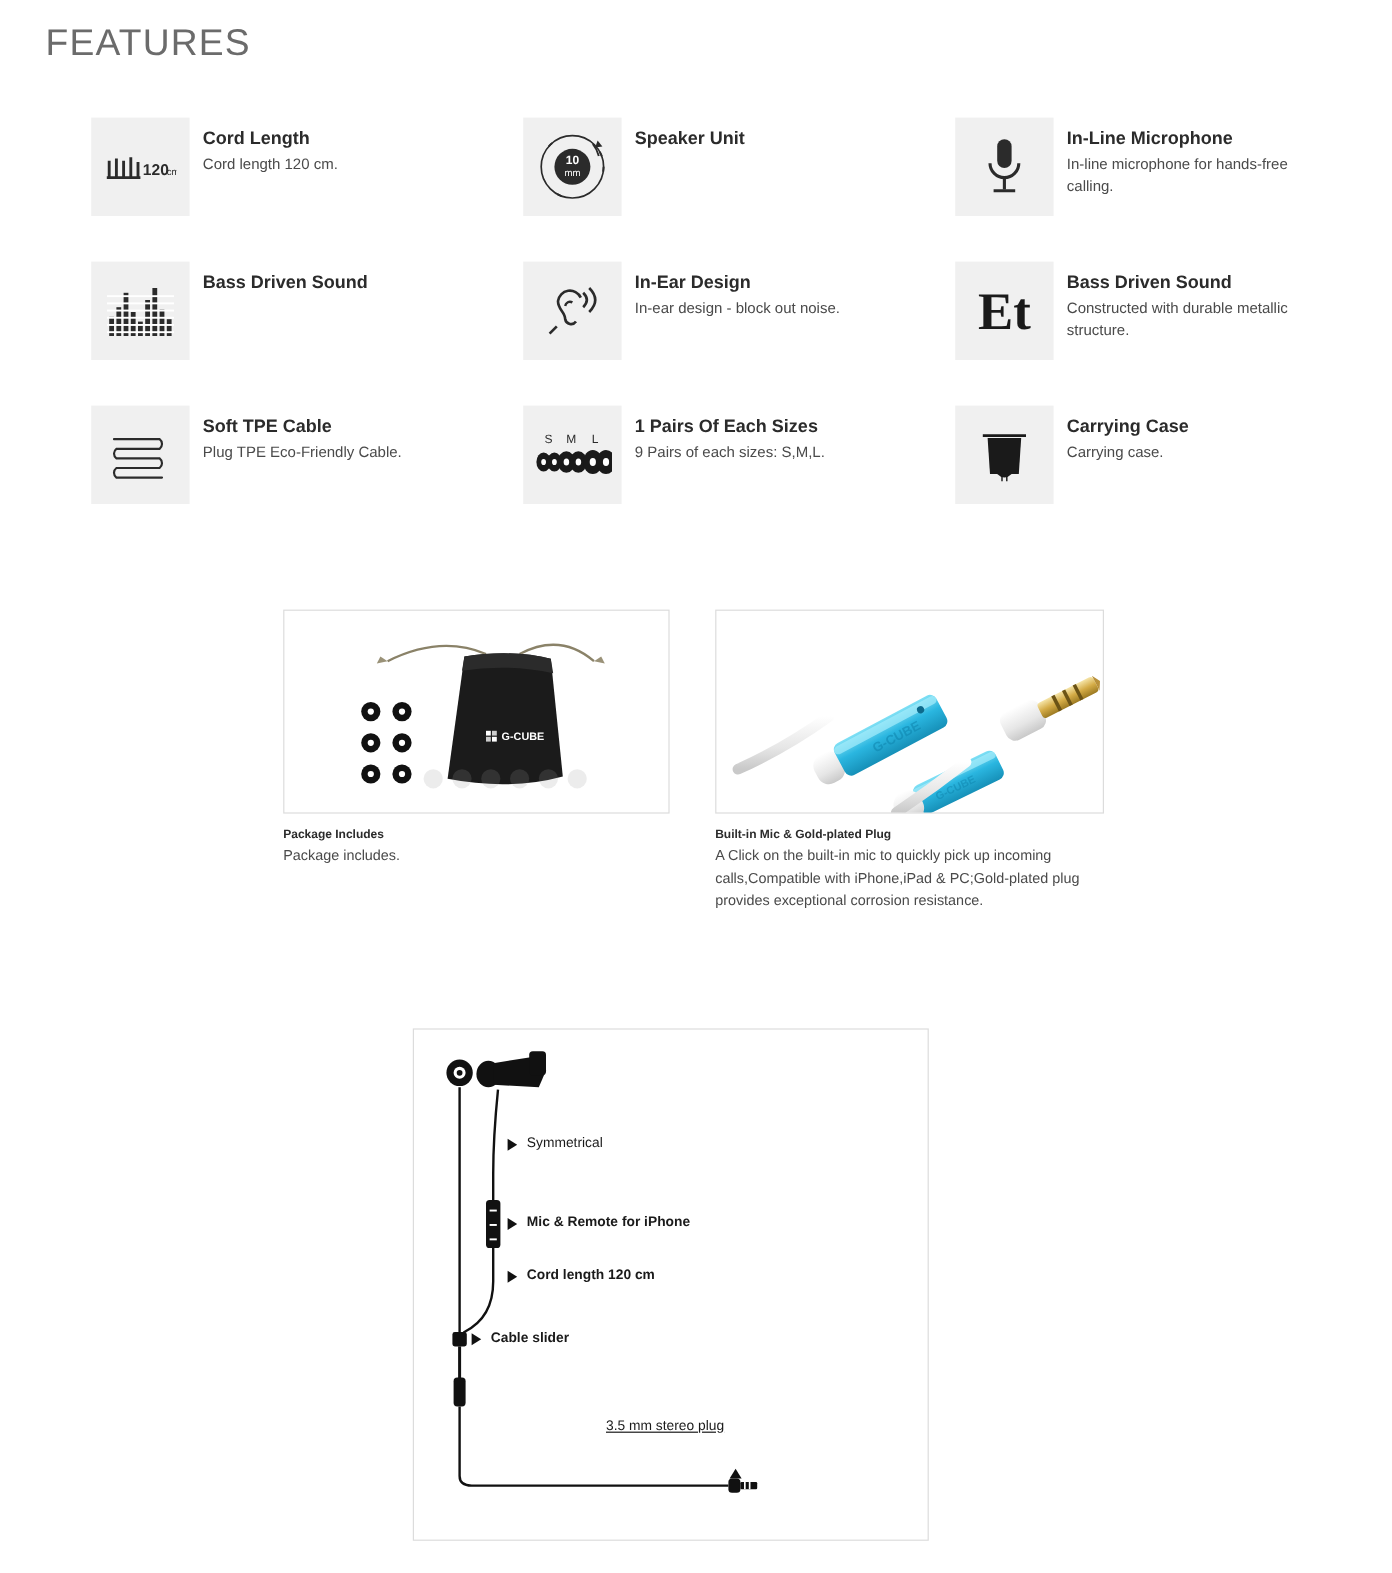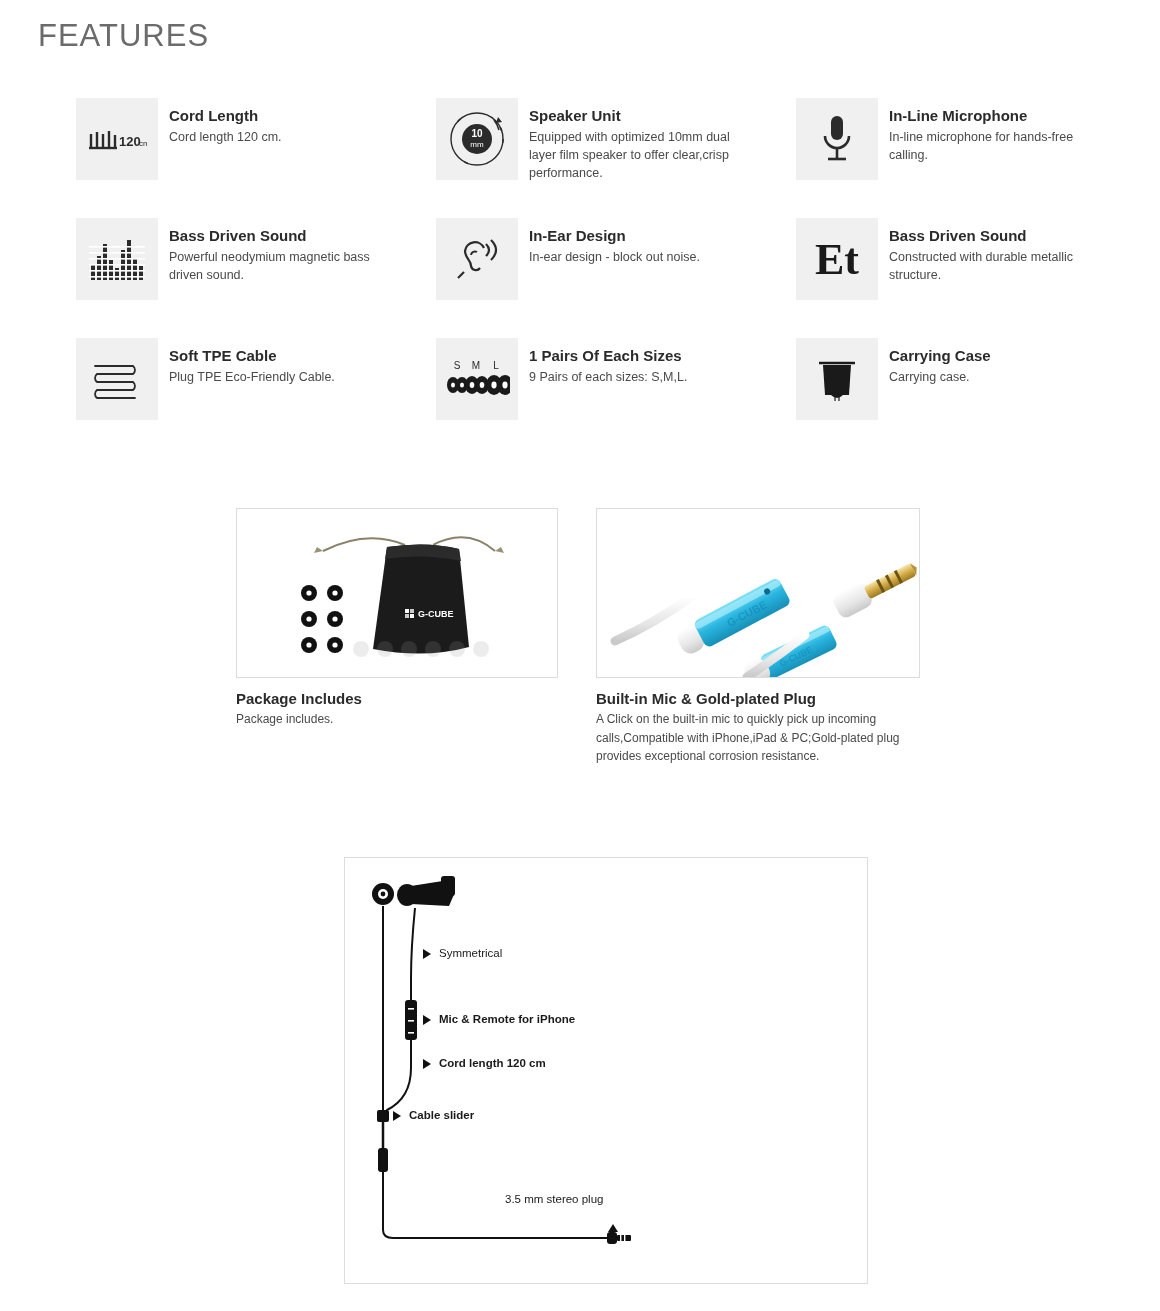--- a/index.html
+++ b/index.html
@@ -73,41 +73,41 @@
   .photo-card {
     position: absolute;
   }
   .photo-frame {
     border: 1px solid #dcdcdc;
     background: #fff;
     overflow: hidden;
     position: relative;
   }
   .photo-caption-title {
-    font-size: 15px;
+    font-size: 10px;
     font-weight: bold;
     color: #2b2b2b;
     margin-top: 12px;
   }
   .photo-caption-desc {
     font-size: 12px;
     color: #4a4a4a;
     line-height: 18.5px;
     margin-top: 3px;
   }
 
   
   .pouch-wrap { position: absolute; inset: 0; }
 
   
   .diagram-frame {
     position: absolute;
     left: 344px;
     top: 857px;
-    width: 524px;
+    width: 430px;
     height: 427px;
     border: 1px solid #dcdcdc;
     background: #fff;
   }
   .diagram-label {
     position: absolute;
     font-size: 11.5px;
     color: #1a1a1a;
     white-space: nowrap;
     font-family: "Liberation Sans", sans-serif;
@@ -149,21 +149,20 @@
             <circle cx="31" cy="31" r="15" fill="#2b2b2b"></circle>
             <text x="31" y="29" text-anchor="middle" font-family="Liberation Sans, sans-serif" font-size="10" font-weight="bold" fill="#ffffff">10</text>
             <text x="31" y="39" text-anchor="middle" font-family="Liberation Sans, sans-serif" font-size="8" fill="#ffffff">mm</text>
             <path d="M48 12 a26 26 0 0 1 5 10" fill="none" stroke="#2b2b2b" stroke-width="1.6"></path>
             <path d="M52 9 l4 5 l-6 1 z" fill="#2b2b2b"></path>
           </svg>
         </div>
       </div>
       <div class="feature-text">
         <div class="feature-title">Speaker Unit</div>
-        <div class="feature-desc">Equipped with optimized 10mm dual layer film speaker to offer clear,crisp performance.</div>
       </div>
     </div>
 
     <div class="feature">
       <div class="feature-icon">
         <div class="ic">
           <svg width="40" height="54" viewBox="0 0 40 54">
             <rect x="14" y="4" width="12" height="24" rx="6" fill="#2b2b2b"></rect>
             <path d="M8 24 a12 12 0 0 0 24 0" fill="none" stroke="#2b2b2b" stroke-width="2.6"></path>
             <path d="M20 36 L20 46" stroke="#2b2b2b" stroke-width="2.6"></path>
@@ -198,21 +197,20 @@
               <rect x="0" y="24" width="56" height="1.6"></rect>
               <rect x="0" y="18" width="56" height="1.6"></rect>
               <rect x="0" y="12" width="56" height="1.6"></rect>
               <rect x="0" y="42" width="56" height="1.6"></rect>
             </g>
           </svg>
         </div>
       </div>
       <div class="feature-text">
         <div class="feature-title">Bass Driven Sound</div>
-        <div class="feature-desc">Powerful neodymium magnetic bass driven sound.</div>
       </div>
     </div>
 
     <div class="feature">
       <div class="feature-icon">
         <div class="ic">
           <svg width="54" height="50" viewBox="0 0 54 50">
             <path d="M34 14 a10 10 0 0 0 -19 3 c0 7 6 9 6 15 a5 5 0 0 0 9 2" fill="none" stroke="#2b2b2b" stroke-width="2.2"></path>
             <path d="M27 18 a4 4 0 0 0 -6 3" fill="none" stroke="#2b2b2b" stroke-width="2"></path>
             <path d="M36 10 a14 14 0 0 1 0 0" fill="none" stroke="#2b2b2b" stroke-width="2"></path>
@@ -454,16 +452,16 @@
       <path d="M86 162 l-8 -5 l0 10 z" fill="#111"></path>
       <path d="M86 206 l-8 -5 l0 10 z" fill="#111"></path>
       <path d="M56 258 l-8 -5 l0 10 z" fill="#111"></path>
       <path d="M268 366 l-5 8 l10 0 z" fill="#111"></path>
     </svg>
 
     <div class="diagram-label" style="left:94px; top:89px;">Symmetrical</div>
     <div class="diagram-label bold" style="left:94px; top:155px;">Mic &amp; Remote for iPhone</div>
     <div class="diagram-label bold" style="left:94px; top:199px;">Cord length 120 cm</div>
     <div class="diagram-label bold" style="left:64px; top:251px;">Cable slider</div>
-    <div class="diagram-label" style="left:160px; top:335px;">3.5 mm stereo plug</div>
+    <div class="diagram-label" style="left:160px; top:325px;text-decoration:underline;">3.5 mm stereo plug</div>
   </div>
 
 </div>
 
 </body></html>

